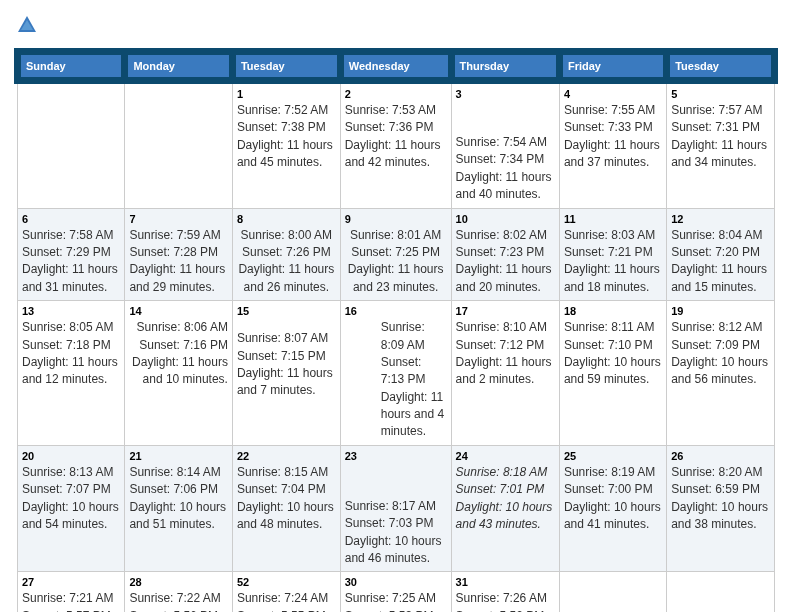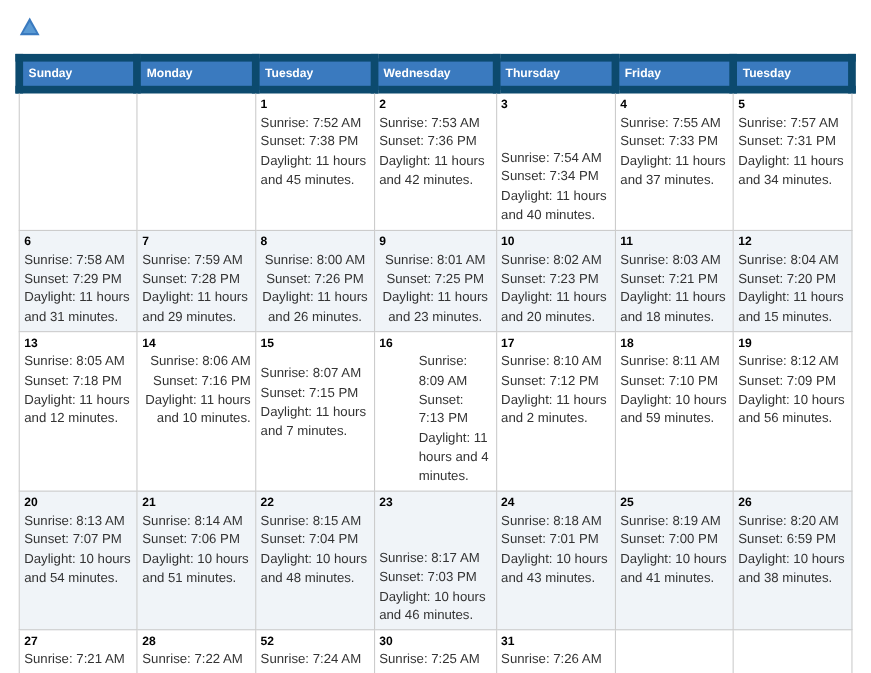--- a/index.html
+++ b/index.html
@@ -280,21 +280,21 @@
 Daylight: 10 hours and 48 minutes.</div>
           </td>
           <td>
             <div class="day-num">23</div>
             <div class="day-info" style="white-space: pre-line; margin-top: 36px;">Sunrise: 8:17 AM
 Sunset: 7:03 PM
 Daylight: 10 hours and 46 minutes.</div>
           </td>
           <td>
             <div class="day-num">24</div>
-            <div class="day-info" style="white-space: pre-line;">Sunrise: 8:18 AM
+            <div class="day-info" style="white-space: pre-line; font-style: italic;">Sunrise: 8:18 AM
 Sunset: 7:01 PM
 Daylight: 10 hours and 43 minutes.</div>
           </td>
           <td>
             <div class="day-num">25</div>
             <div class="day-info" style="white-space: pre-line;">Sunrise: 8:19 AM
 Sunset: 7:00 PM
 Daylight: 10 hours and 41 minutes.</div>
           </td>
           <td>

